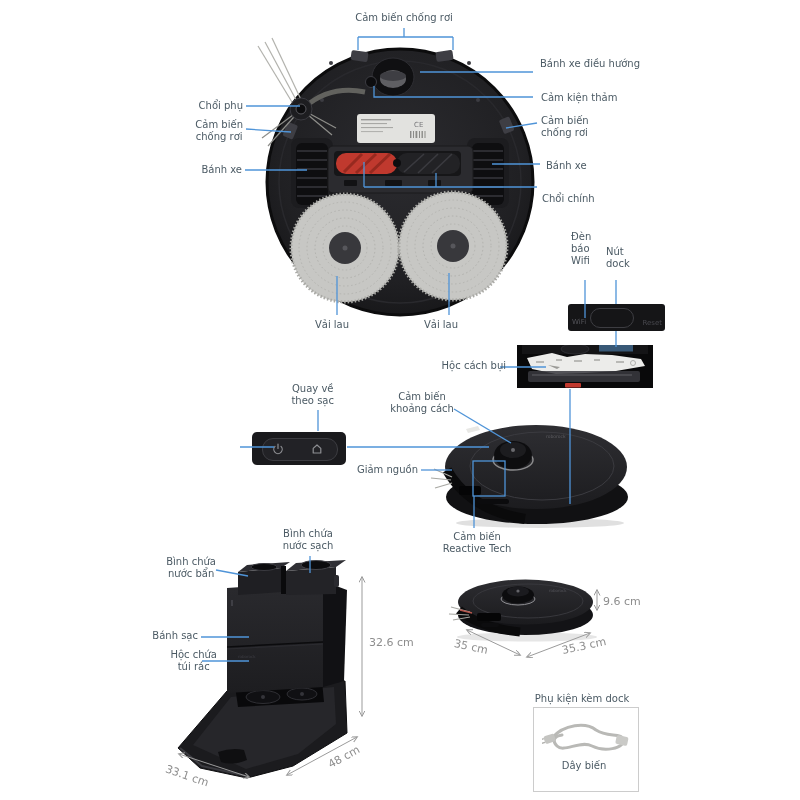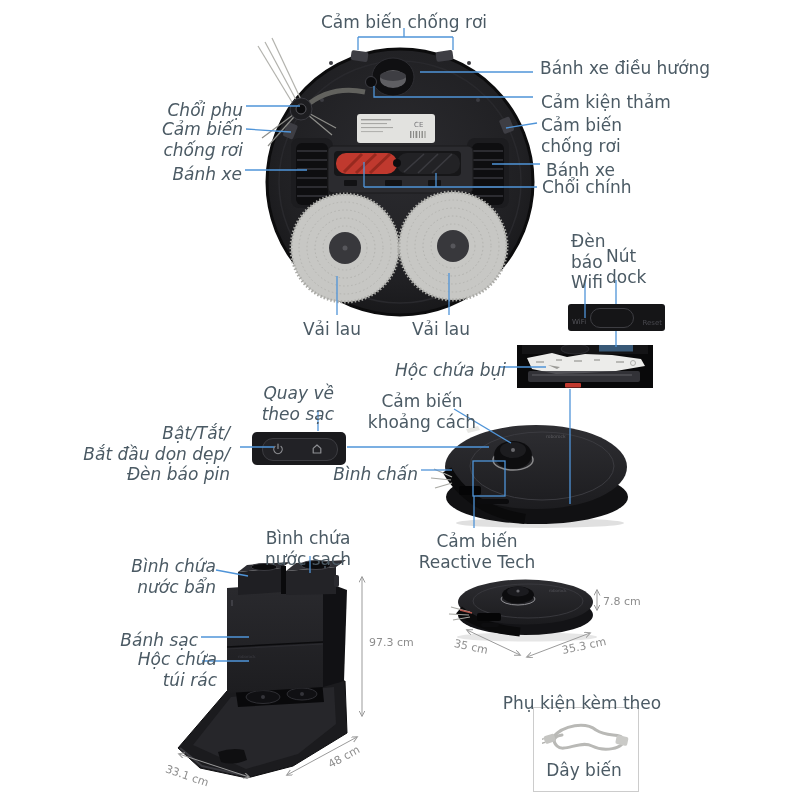--- a/index.html
+++ b/index.html
@@ -1,19 +1,19 @@
 <!DOCTYPE html>
 <html><head>
 <meta charset="utf-8">
 <style>
   html,body{margin:0;padding:0;background:#fff;}
   #canvas{position:relative;width:800px;height:800px;background:#fff;overflow:hidden;
           font-family:"DejaVu Sans","Liberation Sans",sans-serif;}
-  .lbl{position:absolute;font-size:17px;line-height:1.22;color:#4b5a64;white-space:pre-line;}
-  .lbl.r{text-align:right;font-style:italic;}
+  .lbl{position:absolute;font-size:10px;line-height:1.22;color:#4b5a64;white-space:pre-line;}
+  .lbl.r{text-align:center;}
   .lbl.c{text-align:center;transform:translateX(-50%);}
   .dim{position:absolute;font-size:11px;color:#8d8d8d;white-space:nowrap;}
   .abs{position:absolute;}
   svg{display:block;}
   #overlay{position:absolute;left:0;top:0;z-index:6;pointer-events:none;}
   .graphic{position:absolute;z-index:2;}
   .lbl,.dim{z-index:7;}
   .wifi-widget{position:absolute;left:568px;top:304px;width:97px;height:27px;background:#151517;border-radius:3px;z-index:2;}
   .wifi-pill{position:absolute;left:22px;top:4px;width:42px;height:18px;border:1.5px solid #3d3d42;border-radius:10px;}
   .wifi-txt{position:absolute;left:4px;top:14px;font-size:7px;color:#55555b;}
@@ -344,57 +344,54 @@
       <path d="M597 590 V610" marker-start="url(#ah)" marker-end="url(#ah)"></path>
     </g>
   </svg>
 
   <div class="lbl c" style="left:404px;top:12px">Cảm biến chống rơi</div>
   <div class="lbl" style="left:540px;top:58px">Bánh xe điều hướng</div>
   <div class="lbl" style="left:541px;top:92px">Cảm kiện thảm</div>
   <div class="lbl" style="left:541px;top:115px">Cảm biến
 chống rơi</div>
   <div class="lbl" style="left:546px;top:160px">Bánh xe</div>
-  <div class="lbl" style="left:542px;top:177px">Chổi chính</div>
+  <div class="lbl" style="left:542px;top:193px">Chổi chính</div>
   <div class="lbl r" style="right:557px;top:100px">Chổi phụ</div>
   <div class="lbl r" style="right:557px;top:119px">Cảm biến
 chống rơi</div>
   <div class="lbl r" style="right:558px;top:164px">Bánh xe</div>
   <div class="lbl c" style="left:332px;top:319px">Vải lau</div>
   <div class="lbl c" style="left:441px;top:319px">Vải lau</div>
 
   <div class="lbl" style="left:571px;top:231px">Đèn
 báo
 Wifi</div>
   <div class="lbl" style="left:606px;top:246px">Nút
 dock</div>
-  <div class="lbl r" style="right:294px;top:360px">Hộc chứa bụi</div>
+  <div class="lbl r" style="right:294px;top:360px">Hộc cách bụi</div>
 
   <div class="lbl r" style="right:466px;top:383px">Quay về
 theo sạc</div>
-  <div class="lbl r" style="right:570px;top:423px">Bật/Tắt/
-Bắt đầu dọn dẹp/
-Đèn báo pin</div>
   <div class="lbl c" style="left:422px;top:391px;text-align:center">Cảm biến
 khoảng cách</div>
-  <div class="lbl r" style="right:382px;top:464px">Bình chấn</div>
+  <div class="lbl r" style="right:382px;top:464px">Giảm nguồn</div>
   <div class="lbl c" style="left:477px;top:531px;text-align:center">Cảm biến
 Reactive Tech</div>
 
   <div class="lbl c" style="left:308px;top:528px;text-align:center">Bình chứa
 nước sạch</div>
   <div class="lbl r" style="right:584px;top:556px">Bình chứa
 nước bẩn</div>
   <div class="lbl r" style="right:602px;top:630px">Bánh sạc</div>
   <div class="lbl r" style="right:583px;top:649px">Hộc chứa
 túi rác</div>
 
-  <div class="dim" style="left:369px;top:636px">97.3 cm</div>
+  <div class="dim" style="left:369px;top:636px">32.6 cm</div>
   <div class="dim" style="left:344px;top:757px;transform:translate(-50%,-50%) rotate(-29deg)">48 cm</div>
   <div class="dim" style="left:187px;top:776px;transform:translate(-50%,-50%) rotate(19deg)">33.1 cm</div>
   <div class="dim" style="left:471px;top:647px;transform:translate(-50%,-50%) rotate(12deg)">35 cm</div>
   <div class="dim" style="left:584px;top:646px;transform:translate(-50%,-50%) rotate(-12deg)">35.3 cm</div>
-  <div class="dim" style="left:603px;top:595px">7.8 cm</div>
-
-  <div class="lbl c" style="left:582px;top:693px">Phụ kiện kèm theo</div>
+  <div class="dim" style="left:603px;top:595px">9.6 cm</div>
+
+  <div class="lbl c" style="left:582px;top:693px">Phụ kiện kèm dock</div>
   <div class="lbl c" style="left:584px;top:760px">Dây biến</div>
 
 </div>
 
 </body></html>

